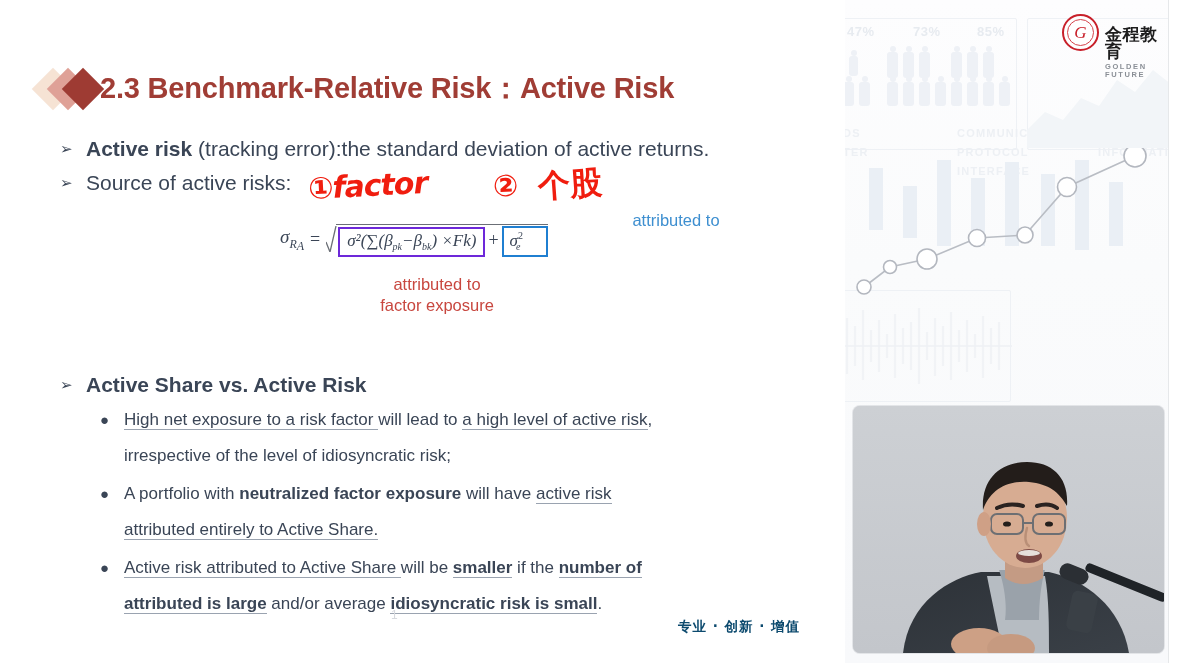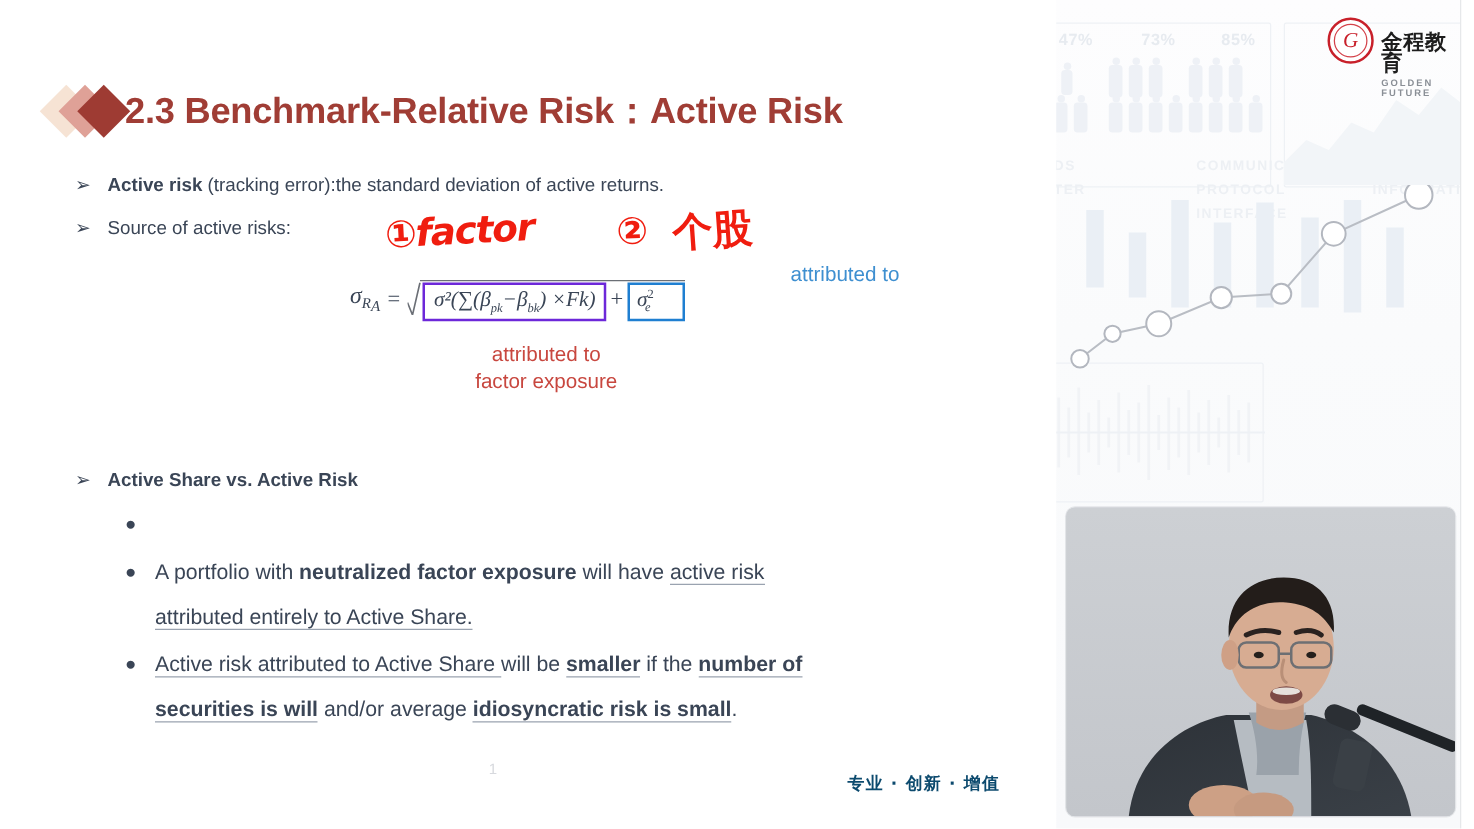--- a/index.html
+++ b/index.html
@@ -79,21 +79,21 @@
   .slide-title{
     font-size:29px;font-weight:700;color:#a03d35;letter-spacing:-.2px;
     font-family:"Liberation Sans","DejaVu Sans",sans-serif;white-space:nowrap;
   }
 
   .bullets{position:absolute;left:60px;top:136px;width:760px;color:#3a4556;}
   .lvl1{display:flex;align-items:flex-start;margin-bottom:4px;}
   .lvl1 .arrow{
     flex:0 0 auto;width:26px;color:#3a4556;font-size:15px;line-height:26px;
   }
-  .lvl1 .txt{font-size:15px;line-height:26px;color:#3a4556;}
+  .lvl1 .txt{font-size:21px;line-height:26px;color:#3a4556;}
   .b{font-weight:700;}
   .lvl2{display:flex;align-items:flex-start;margin:0 0 2px 40px;}
   .lvl2 .dot{
     flex:0 0 auto;width:24px;font-size:15px;line-height:36px;color:#3a4556;text-align:left;
   }
   .lvl2 .txt{font-size:17px;line-height:36px;color:#3a4556;}
   .u{border-bottom:1px solid #9aa3b0;}
 
   
   .formula-wrap{position:absolute;left:280px;top:222px;}
@@ -292,30 +292,31 @@
       <span class="txt">Source of active risks:</span>
     </div>
 
     <div class="lvl1" style="margin-top:176px;">
       <span class="arrow">➢</span>
       <span class="txt b">Active Share vs. Active Risk</span>
     </div>
 
     <div class="lvl2" style="margin-top:4px;">
       <span class="dot">●</span>
+      <span class="txt"><span class="u">High net exposure to a risk factor </span><span>will lead to </span><span class="u">a high level of active risk</span><span>,</span><br><span>irrespective of the level of idiosyncratic risk;</span></span>
     </div>
 
     <div class="lvl2">
       <span class="dot">●</span>
       <span class="txt"><span>A portfolio with </span><span class="b">neutralized factor exposure</span><span> will have </span><span class="u">active risk</span><br><span class="u">attributed entirely to Active Share.</span></span>
     </div>
 
     <div class="lvl2">
       <span class="dot">●</span>
-      <span class="txt"><span class="u">Active risk attributed to Active Share </span><span>will be </span><span class="b u">smaller</span><span> if the </span><span class="b u">number of</span><br><span class="b u">securities is will</span><span> and/or average </span><span class="b u">idiosyncratic risk is small</span><span>.</span></span>
+      <span class="txt"><span class="u">Active risk attributed to Active Share </span><span>will be </span><span class="b u">smaller</span><span> if the </span><span class="b u">number of</span><br><span class="b u">attributed is large</span><span> and/or average </span><span class="b u">idiosyncratic risk is small</span><span>.</span></span>
     </div>
   </div>
 
   <div class="formula-wrap">
     <div class="frow">
       <span class="sigma-lhs"><span>σ</span><sub>R</sub><sub style="vertical-align:-7px;">A</sub></span>
       <span class="eq">=</span>
       <span class="radical">
         <span class="vinc"></span>
         <svg class="tick" viewBox="0 0 11 26">

